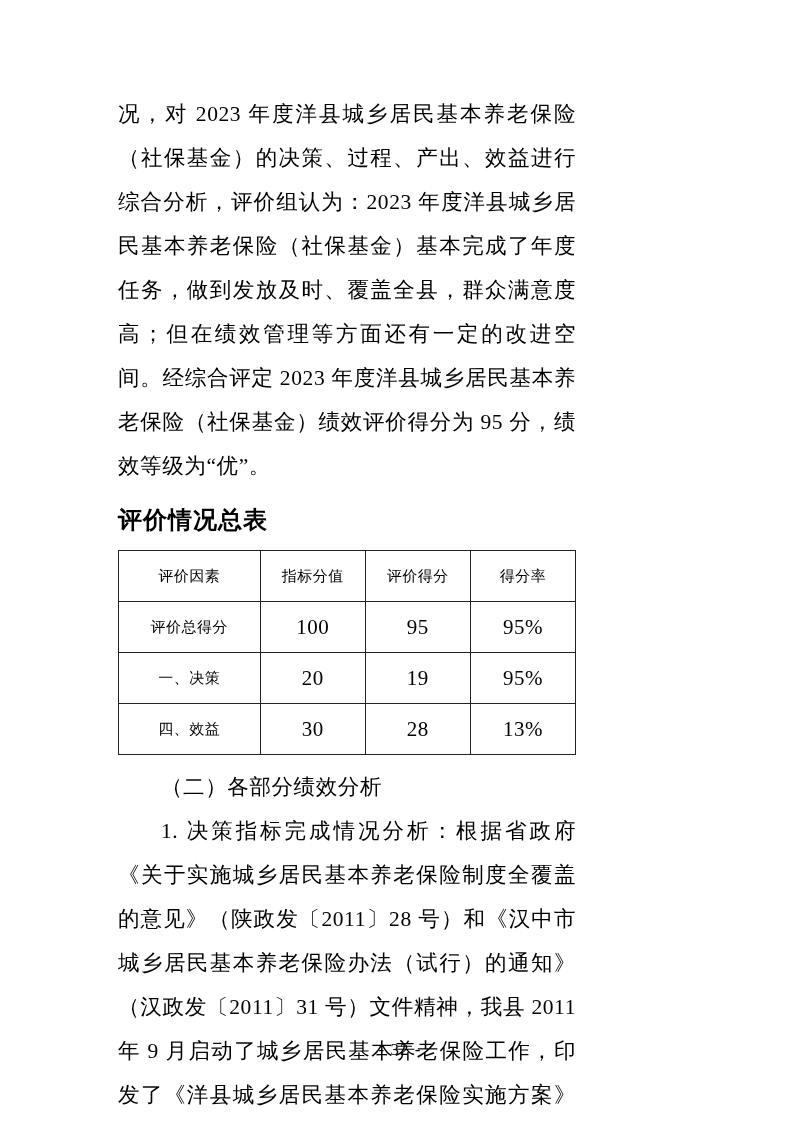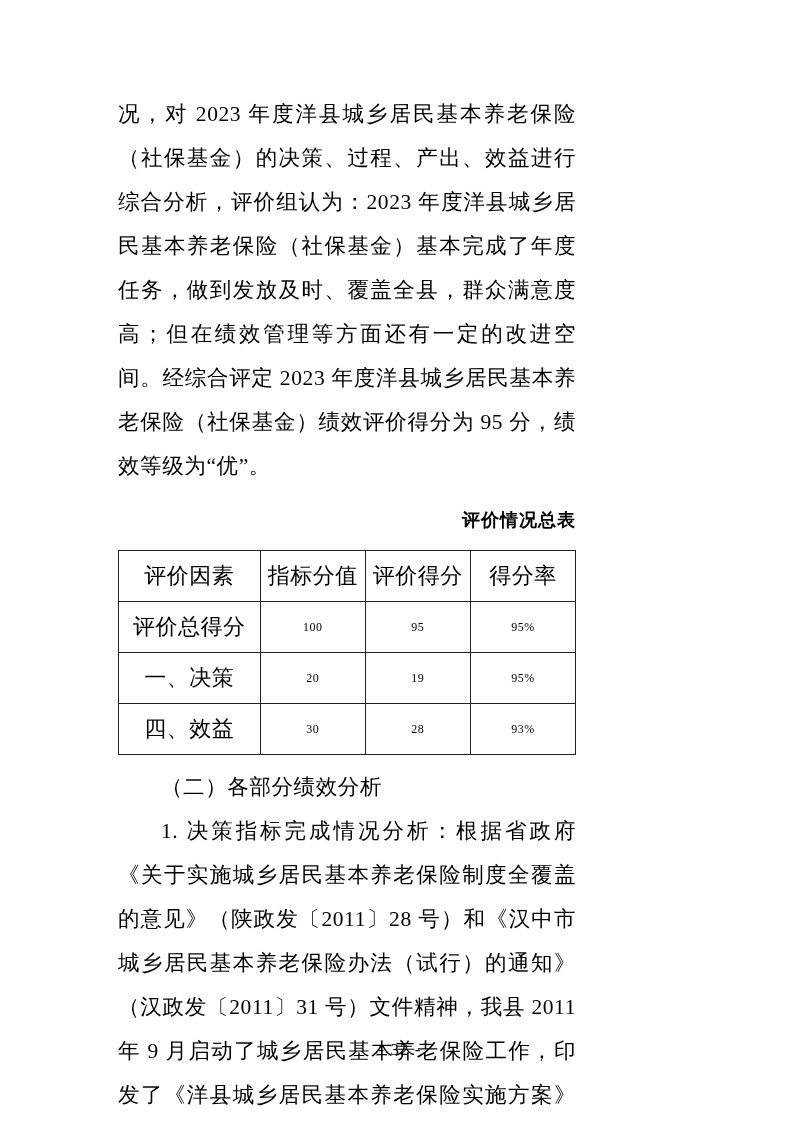--- a/index.html
+++ b/index.html
@@ -28,44 +28,44 @@
     line-height: 44px;
     letter-spacing: 0.6px;
     text-align: justify;
     text-justify: inter-ideograph;
     margin: 0;
   }
   .para.indent {
     text-indent: 43px;
   }
   .tbl-title {
-    text-align: right;
-    font-size: 18px;
+    text-align: left;
+    font-size: 24px;
     font-weight: bold;
     line-height: 44px;
     margin: 10px 0 6px 0;
     letter-spacing: 1px;
   }
   table.eval {
     border-collapse: collapse;
     width: 100%;
     margin: 8px 0 10px 0;
     table-layout: fixed;
   }
   table.eval td {
     border: 1px solid #222222;
     height: 48px;
     text-align: center;
     vertical-align: middle;
-    font-size: 22px;
+    font-size: 15px;
     letter-spacing: 0.5px;
     font-family: "Liberation Serif", "DejaVu Serif", serif;
   }
   table.eval td.num {
-    font-size: 12px;
+    font-size: 21px;
   }
   table.eval colgroup col.c1 { width: 31%; }
   table.eval colgroup col.c2 { width: 23%; }
   table.eval colgroup col.c3 { width: 23%; }
   table.eval colgroup col.c4 { width: 23%; }
   .after-table {
     margin-top: 6px;
   }
   .footer {
     position: absolute;
@@ -110,21 +110,21 @@
       <tr>
         <td>一、决策</td>
         <td class="num">20</td>
         <td class="num">19</td>
         <td class="num">95%</td>
       </tr>
       <tr>
         <td>四、效益</td>
         <td class="num">30</td>
         <td class="num">28</td>
-        <td class="num">93%</td>
+        <td class="num">13%</td>
       </tr>
     </tbody>
   </table>
 
   <p class="para indent after-table">（二）各部分绩效分析</p>
   <p class="para indent">1. 决策指标完成情况分析：根据省政府《关于实施城乡居民基本养老保险制度全覆盖的意见》（陕政发〔2011〕28 号）和《汉中市城乡居民基本养老保险办法（试行）的通知》（汉政发〔2011〕31 号）文件精神，我县 2011 年 9 月启动了城乡居民基本养老保险工作，印发了《洋县城乡居民基本养老保险实施方案》及实施细则，明确了指导思想、目标任务、实施步骤及工作要求，细化了城乡居民养老保险的参保</p>
 
 </div>
 
 <div class="footer">- 32 -</div>

